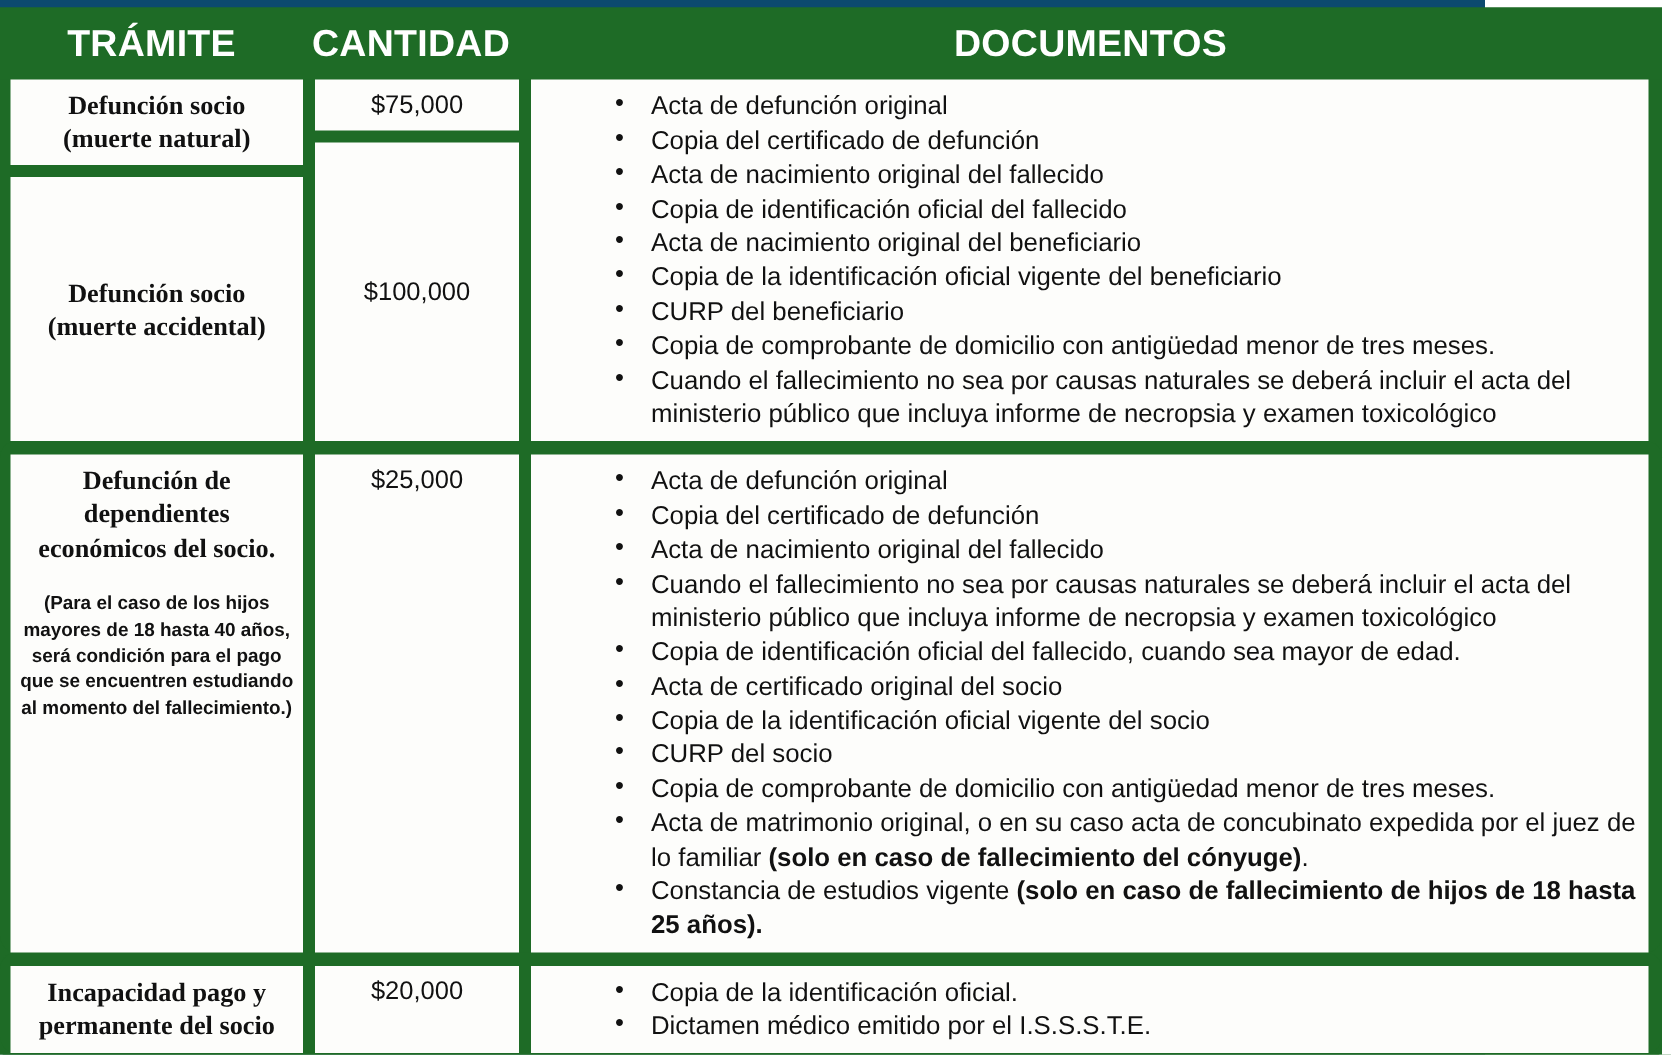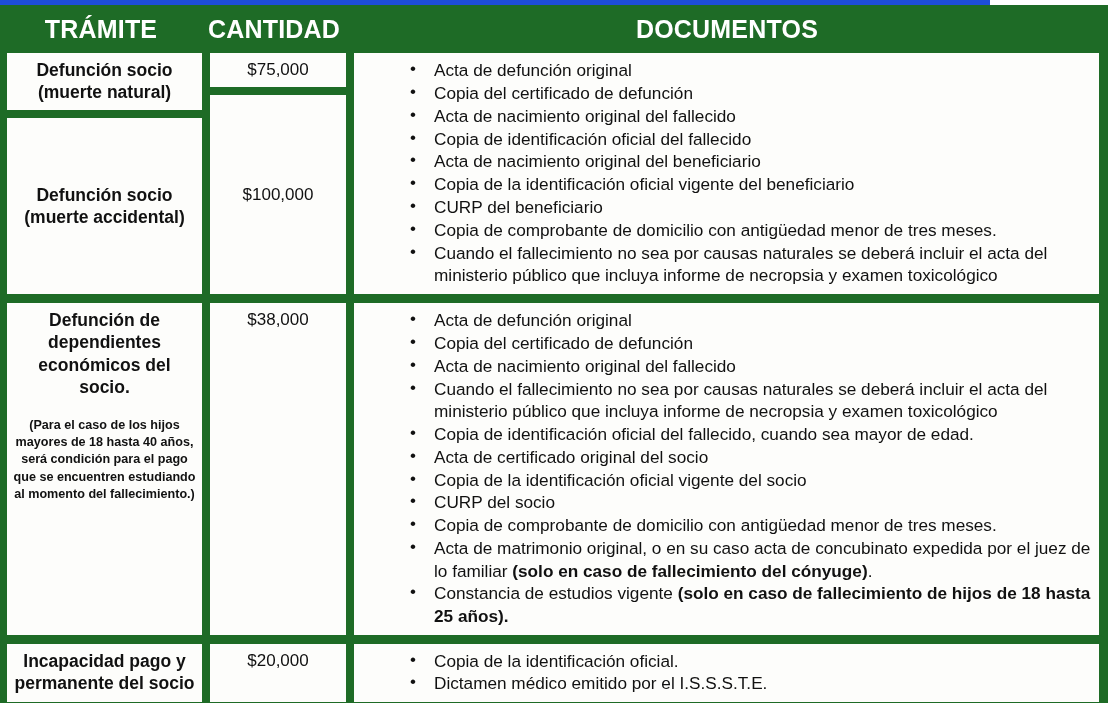--- a/index.html
+++ b/index.html
@@ -12,21 +12,21 @@
     height: 703px;
     font-family: "Liberation Sans", sans-serif;
     overflow: hidden;
   }
 
   
   .doc {
     width: 990px;
     height: 703px;
     position: relative;
-    background: #1d4ed8;
+    background: #0c4a6e;
     box-sizing: border-box;
   }
 
   .table {
     position: absolute;
     left: 0;
     top: 5px;
     width: 1108px;
     background: #1e6b26;           
     box-sizing: border-box;
@@ -93,20 +93,21 @@
     padding: 6px 6px 6px 6px;
   }
   .cell + .cell { margin-top: 8px; justify-content: center; }
   .cell.grow { flex: 1 1 auto; }
 
   .tramite-title {
     font-weight: bold;
     font-size: 17.5px;
     line-height: 1.28;
     color: #111111;
+    font-family: Liberation Serif, serif;
   }
   .tramite-note {
     font-weight: bold;
     font-size: 12.6px;
     line-height: 1.38;
     color: #111111;
     margin-top: 18px;
   }
   .amount {
     font-size: 17px;
@@ -195,21 +196,21 @@
               <div class="tramite-title">
                 <div>Defunción de</div>
                 <div>dependientes</div>
                 <div>económicos del socio.</div>
               </div>
               <div class="tramite-note">(Para el caso de los hijos mayores de 18 hasta 40 años, será condición para el pago que se encuentren estudiando al momento del fallecimiento.)</div>
             </div>
           </div>
           <div class="mid-stack">
             <div class="cell grow">
-              <div class="amount">$38,000</div>
+              <div class="amount">$25,000</div>
             </div>
           </div>
           <div class="right-cell">
             <ul class="docs">
               <li>Acta de defunción original</li>
               <li>Copia del certificado de defunción</li>
               <li>Acta de nacimiento original del fallecido</li>
               <li>Cuando el fallecimiento no sea por causas naturales se deberá incluir el acta del ministerio público que incluya informe de necropsia y examen toxicológico</li>
               <li>Copia de identificación oficial del fallecido, cuando sea mayor de edad.</li>
               <li>Acta de certificado original del socio</li>

